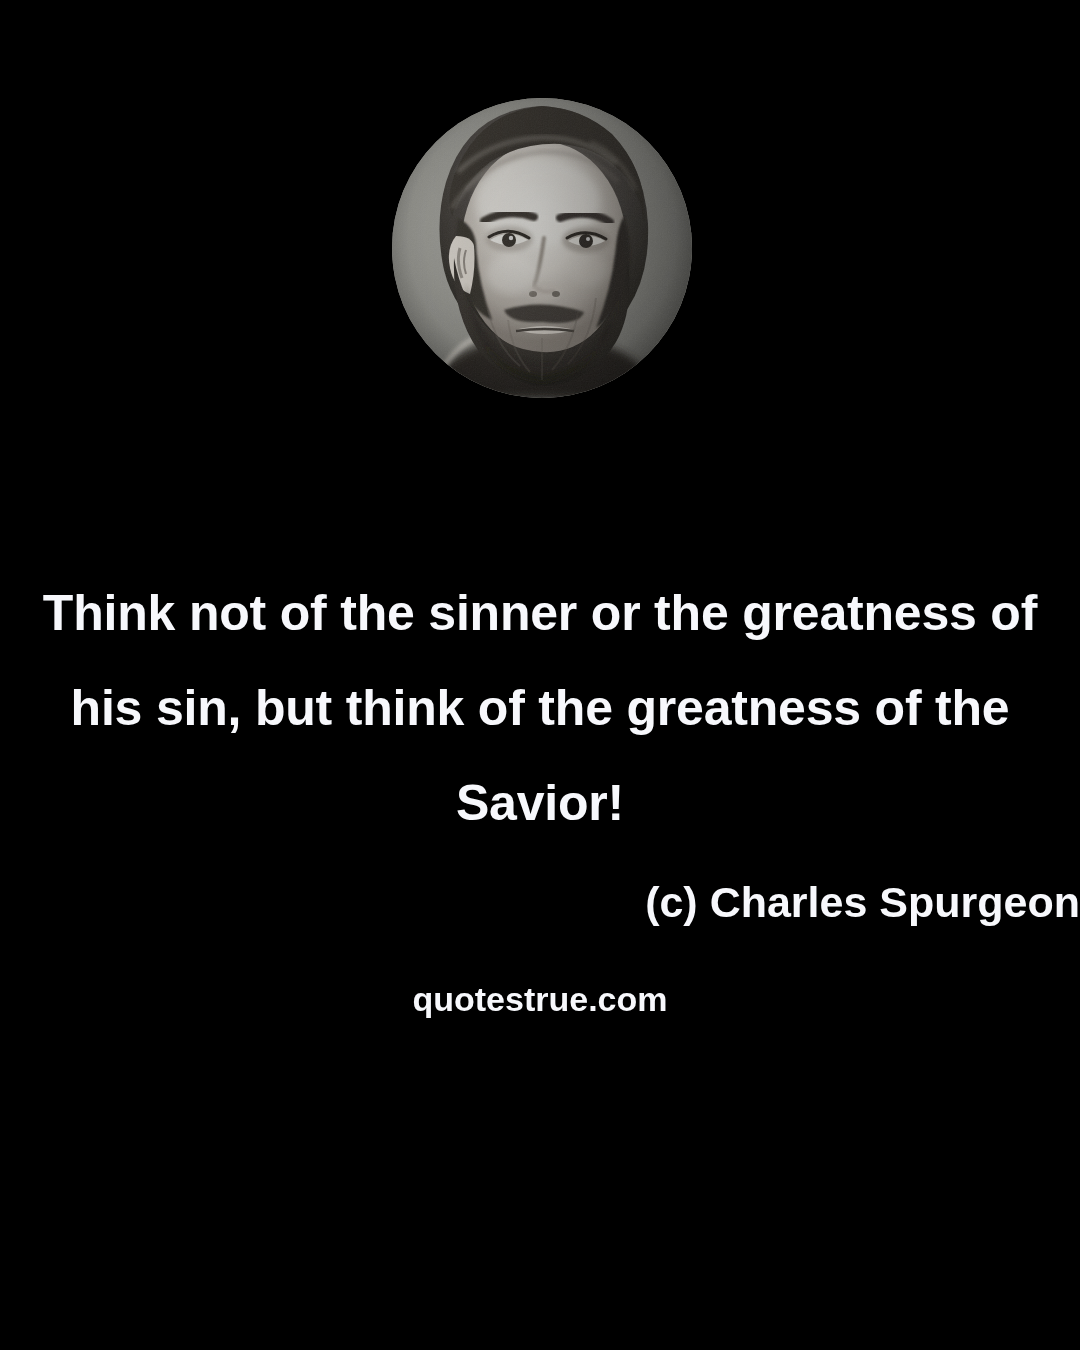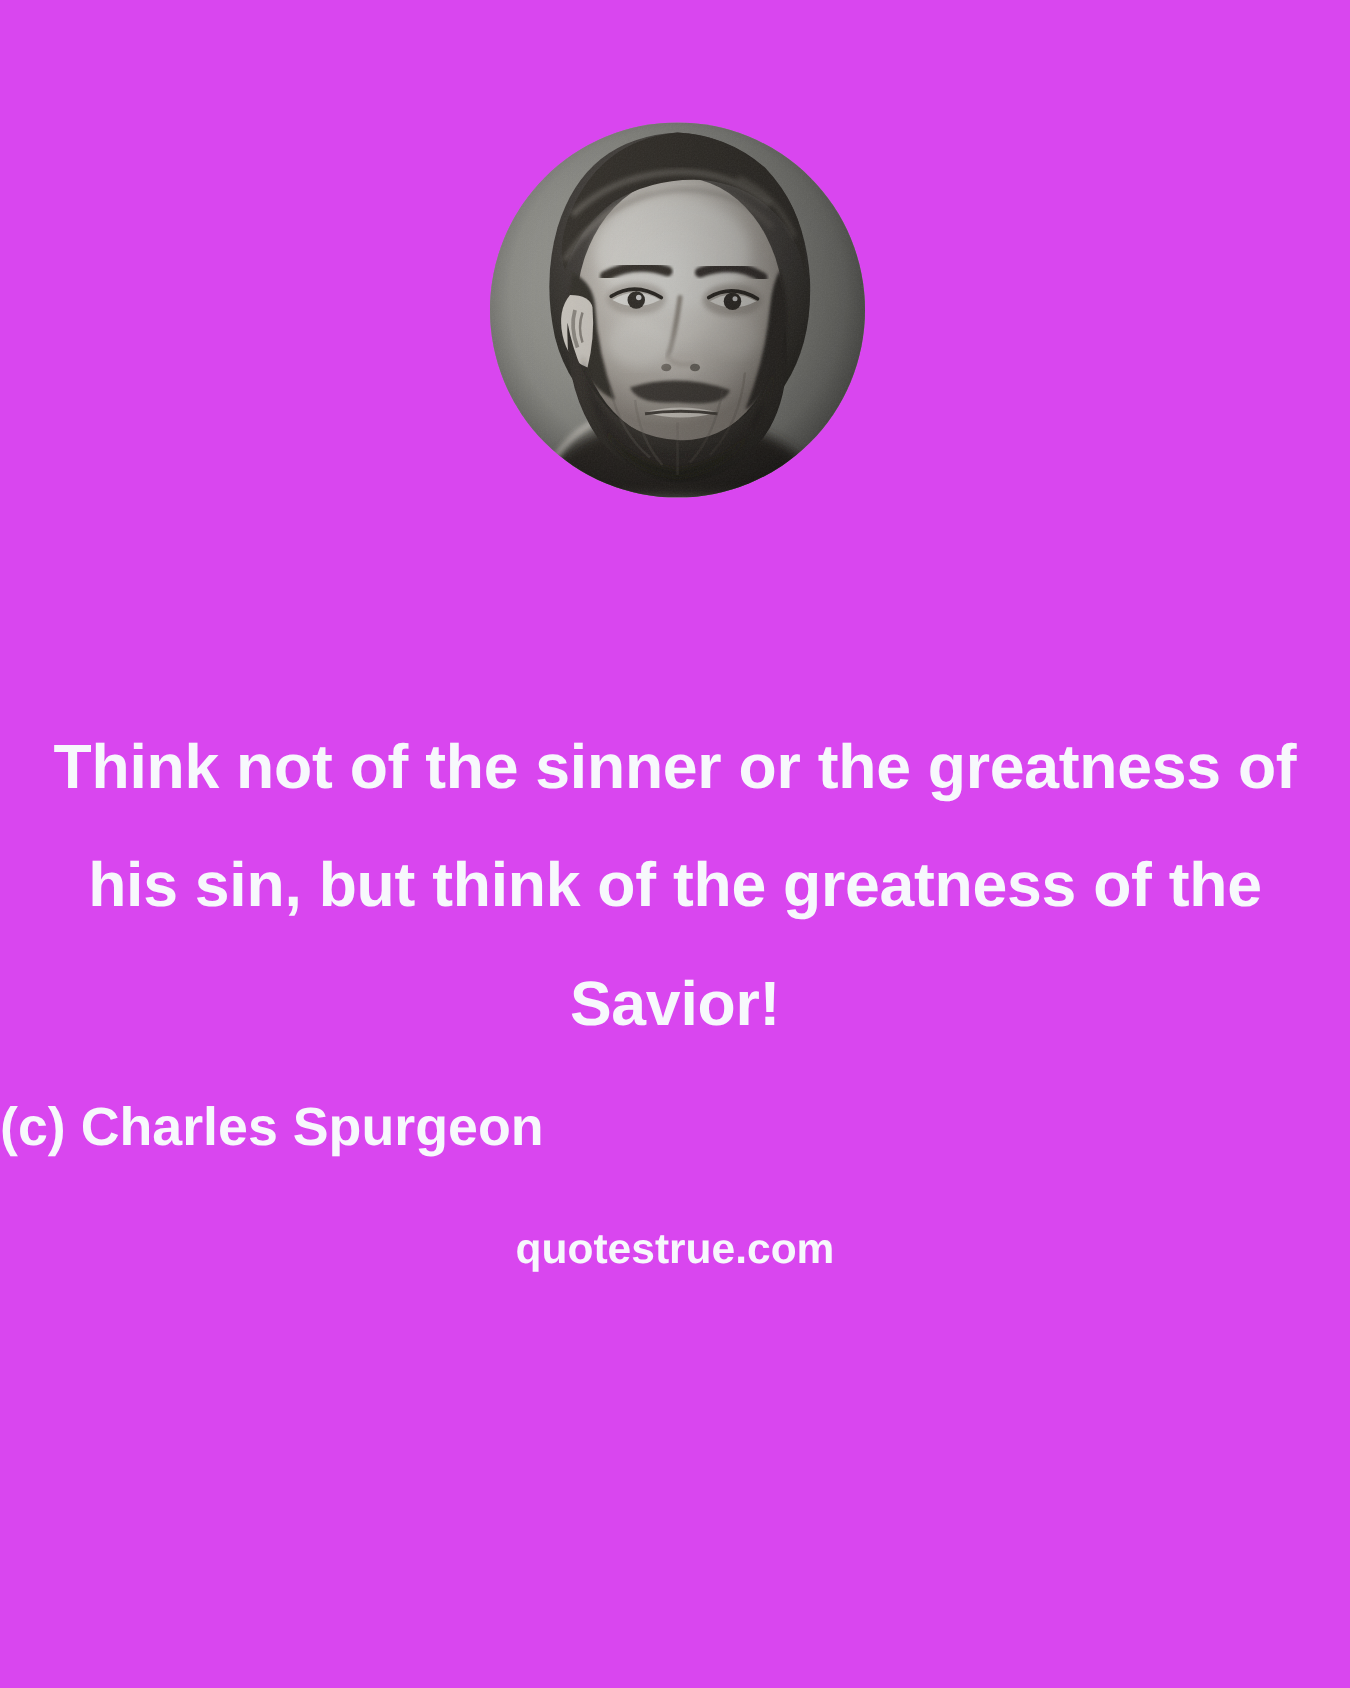--- a/index.html
+++ b/index.html
@@ -52,21 +52,21 @@
     box-sizing: border-box;
     white-space: pre-line;
   }
 
   
   .author {
     position: absolute;
     left: 0;
     top: 876px;
     width: 1080px;
-    text-align: left;
+    text-align: right;
     color: #F7F8FC;
     font-size: 43px;
     font-weight: 700;
     line-height: 52px;
     letter-spacing: 0px;
   }
   .site {
     position: absolute;
     left: 0;
     top: 973px;
@@ -75,21 +75,21 @@
     color: #F7F8FC;
     font-size: 34px;
     font-weight: 700;
     line-height: 52px;
     letter-spacing: 0px;
   }
 </style>
 </head>
 <body>
 
-<div class="card" style="background: #d946ef;">
+<div class="card" style="background: #000000;">
 
   <div class="portrait-wrap">
     <div class="portrait">
       <svg width="300" height="300" viewBox="0 0 300 300">
         <defs>
 
           <radialGradient id="bgGrad" cx="50%" cy="42%" r="72%">
             <stop offset="0%" stop-color="#b9b9b3"></stop>
             <stop offset="55%" stop-color="#9a9a94"></stop>
             <stop offset="100%" stop-color="#6e6e69"></stop>

